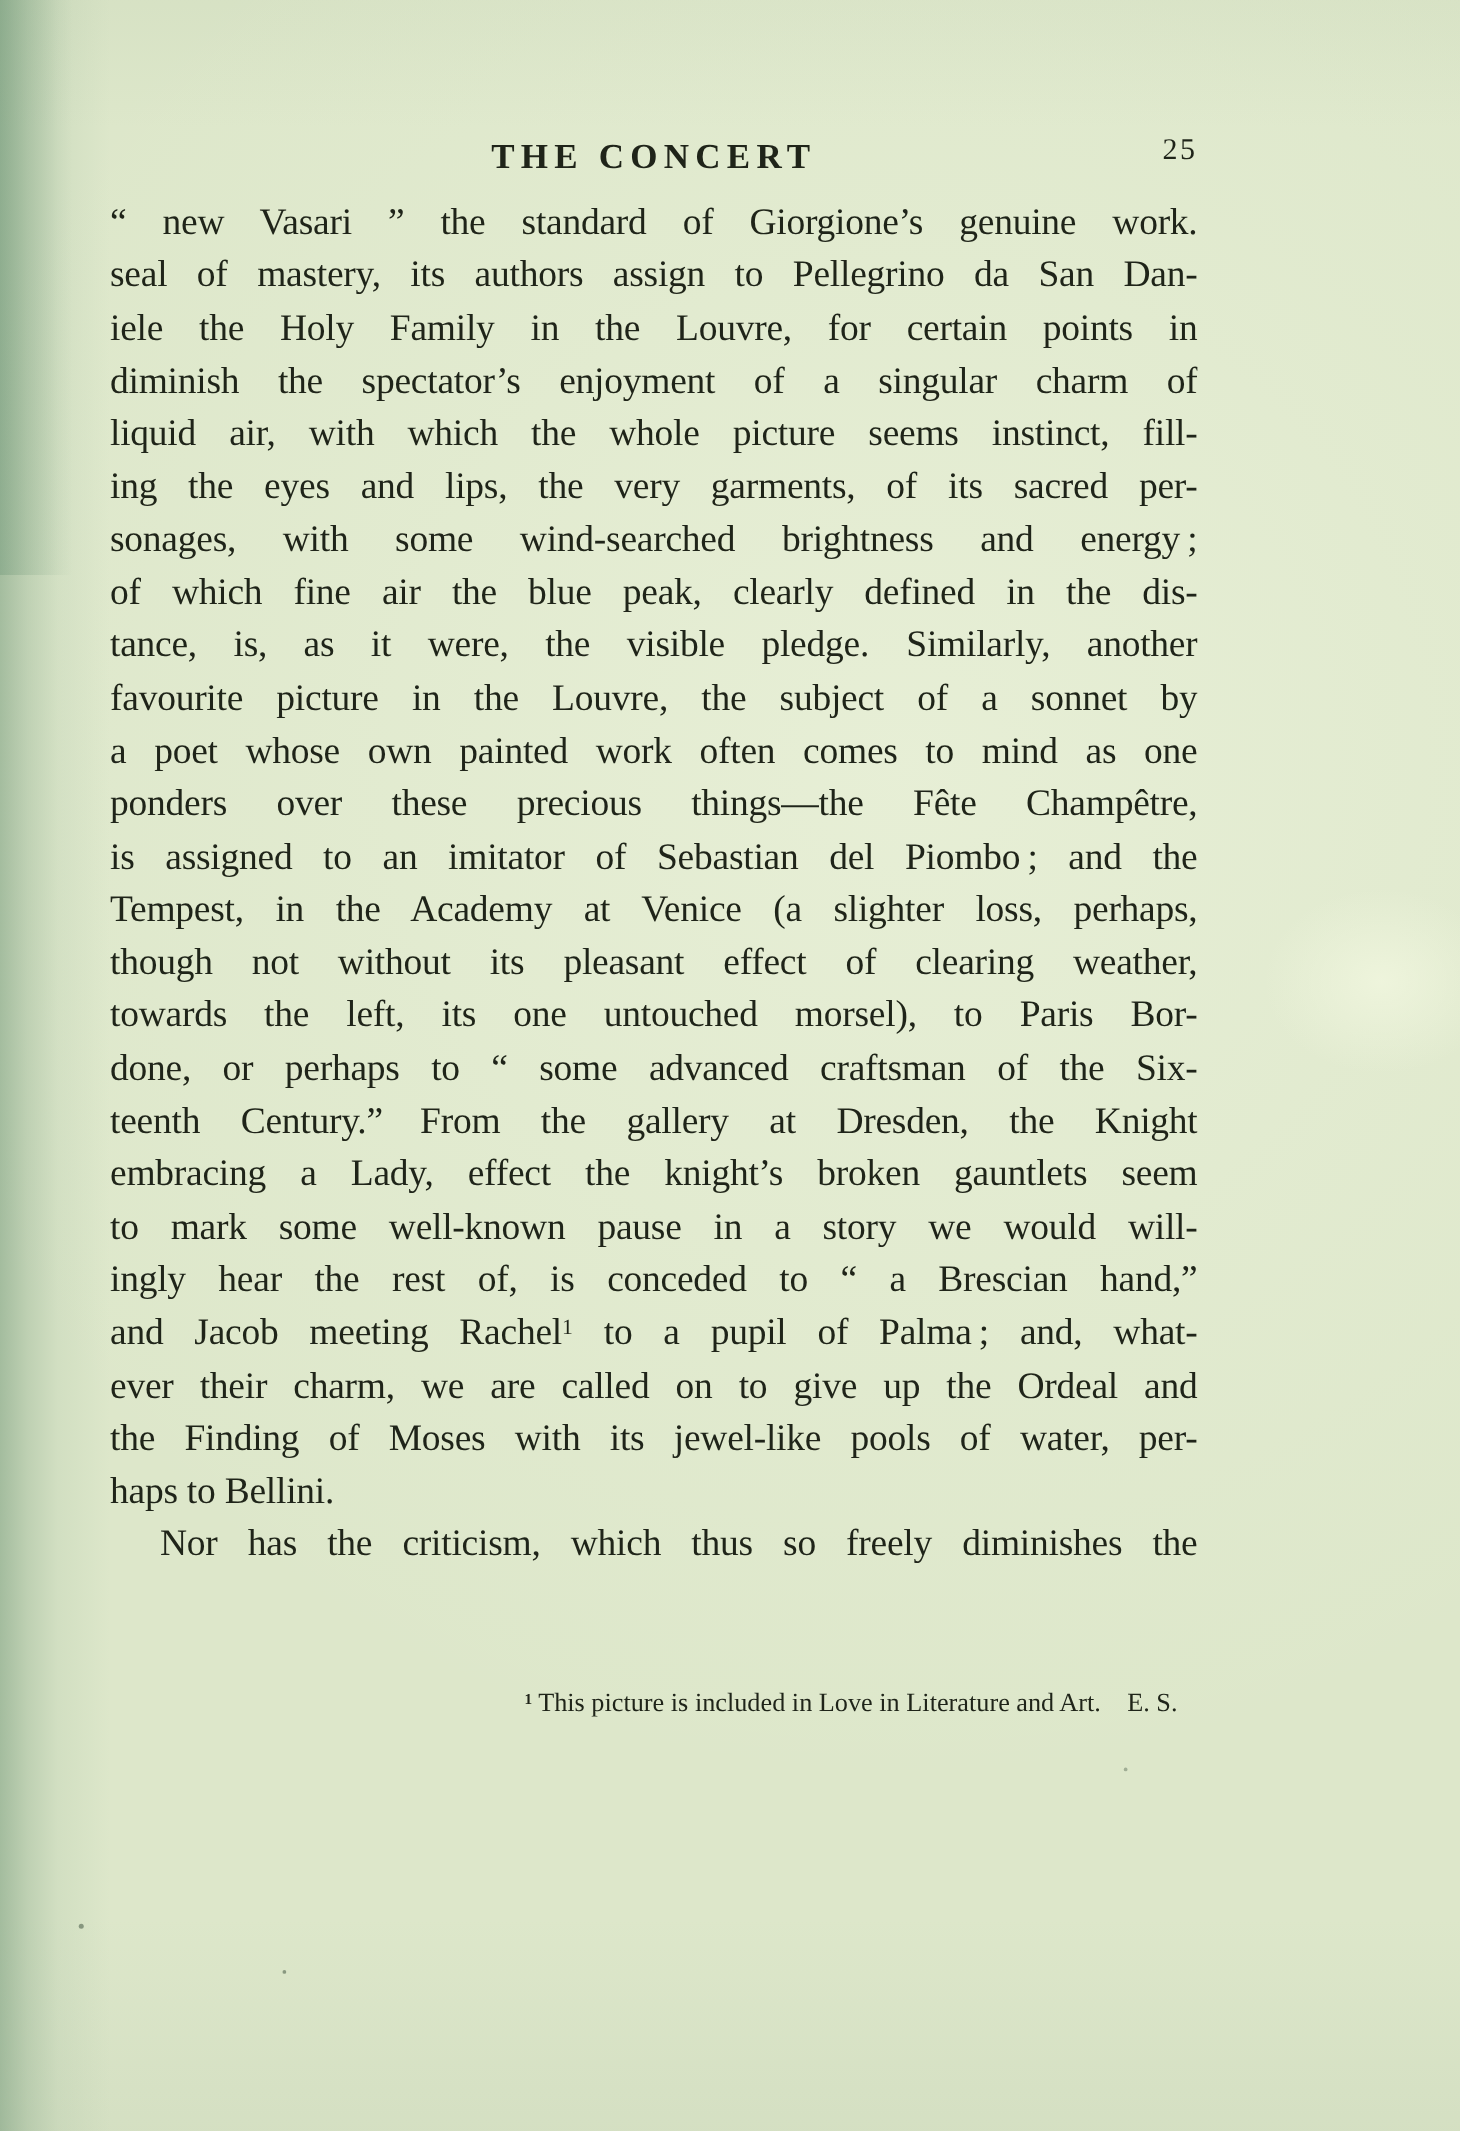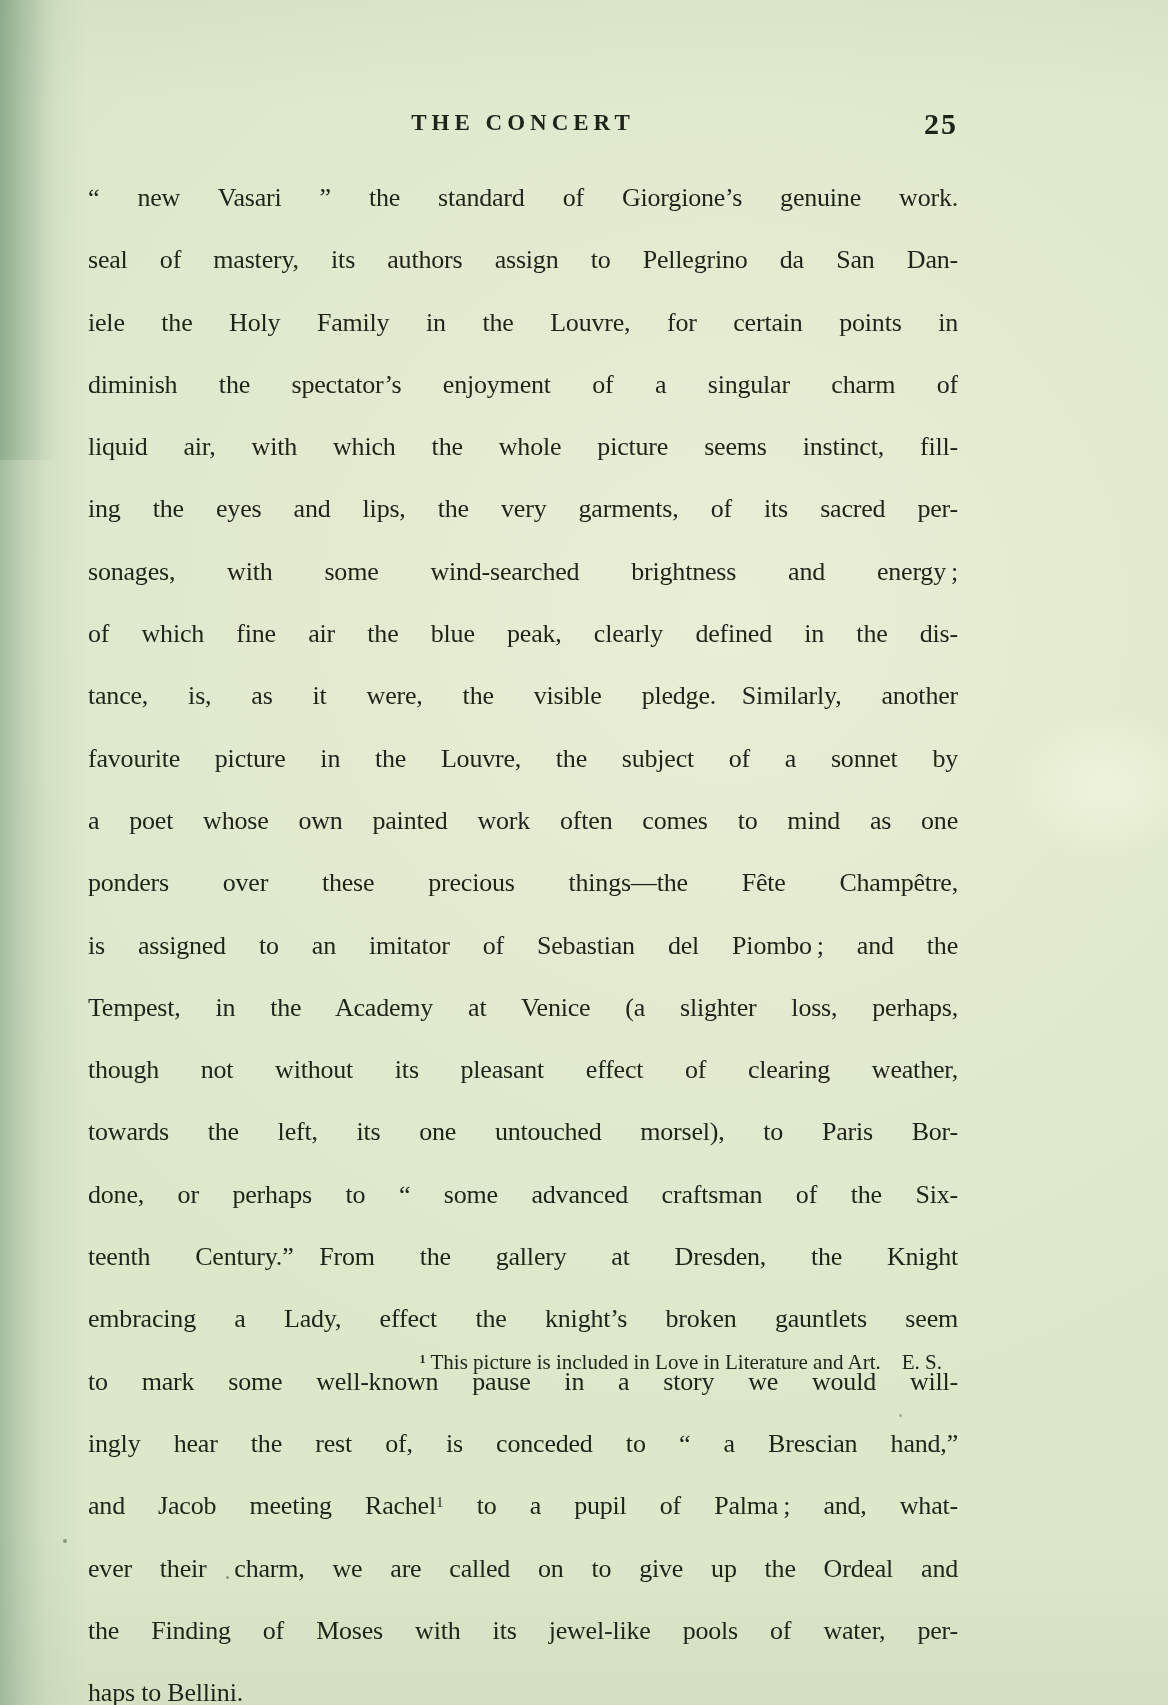--- a/index.html
+++ b/index.html
@@ -35,37 +35,36 @@
     background: radial-gradient(ellipse at center, rgba(240,246,222,0.85) 0%, rgba(240,246,222,0) 70%);
   }
   .speck { position: absolute; width: 4px; height: 4px; border-radius: 50%; background: rgba(70,90,70,0.55); }
   .speck.s1 { left: 63px;  top: 1539px; }
   .speck.s2 { left: 226px; top: 1576px; width: 3px; height: 3px; }
   .speck.s3 { left: 899px; top: 1414px; width: 3px; height: 3px; background: rgba(70,90,70,0.4); }
 
   .header { position: absolute; left: 88px; top: 110px; width: 870px; height: 38px; }
   .title {
     position: absolute; left: 0; width: 870px; text-align: center;
-    font-size: 23px; font-weight: 700; letter-spacing: 5px;
+    font-size: 28px; font-weight: 700; letter-spacing: 5px;
   }
   .pagenum {
     position: absolute; right: 0; top: -3px;
-    font-size: 30px; font-weight: 700; letter-spacing: 2px; text-align: right;
+    font-size: 24px; font-weight: 400; letter-spacing: 2px; text-align: right;
   }
 
   .body { position: absolute; left: 88px; top: 157px; width: 870px; }
   .line {
     height: 42.3px; line-height: 42.3px;
-    font-size: 26px;
+    font-size: 30px;
     letter-spacing: -0.2px;
     text-align: justify;
     text-align-last: justify;
     overflow: hidden;
     white-space: normal;
-    margin-top: 20px;
   }
   .line.last { text-align: center; text-align-last: left; }
   .line.indent { text-indent: 40px; }
   .it { }
   .b { font-weight: 700; }
   sup {
     font-size: 58%; line-height: 0;
     vertical-align: baseline; position: relative; top: -0.5em;
     letter-spacing: 0;
   }

